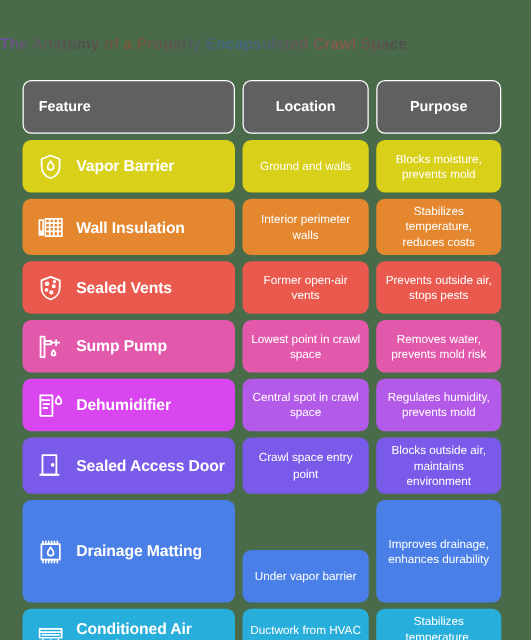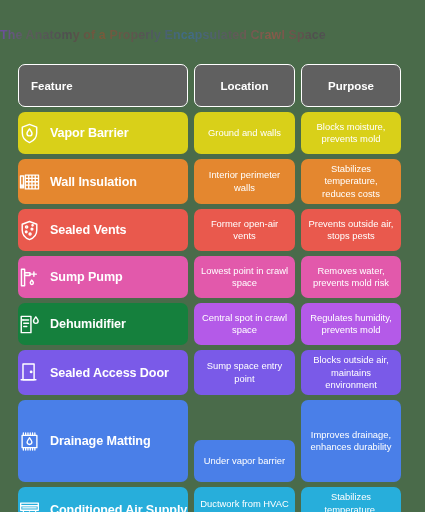--- a/index.html
+++ b/index.html
@@ -75,20 +75,21 @@
   
   .cell {
     border-radius: 7px;
     color: #ffffff;
     box-sizing: border-box;
     display: flex;
     align-items: center;
     min-height: 42px;
   }
   .cell.feature {
+    padding-left: 11px;
     gap: 9px;
     font-size: 12.6px;
     font-weight: bold;
     letter-spacing: -0.1px;
   }
   .cell.text {
     justify-content: center;
     text-align: center;
     font-size: 9.4px;
     line-height: 1.32;
@@ -174,21 +175,21 @@
                 <path d="M16.6 6.3v4.4"></path>
                 <path d="M14.4 14.7c-.95 1.25-1.6 2.05-1.6 2.9a1.62 1.62 0 0 0 3.24 0c0-.85-.7-1.65-1.64-2.9z"></path>
               </svg>
             </span>
             <span>Sump Pump</span>
           </div>
           <div class="cell text c2" style="background: rgb(226, 89, 171);">Lowest point in crawl space</div>
           <div class="cell text c3" style="background: rgb(226, 89, 171);">Removes water, prevents mold risk</div>
         </div>
         <div class="row">
-          <div class="cell feature c1" style="background: #15803d;">
+          <div class="cell feature c1" style="background: #d946ef;">
             <span class="ico">
               <svg viewBox="0 0 24 24" fill="none" stroke="#fff" stroke-width="1.5" stroke-linecap="round" stroke-linejoin="round">
                 <path d="M3.4 3.5h10.1v17H3.4z"></path>
                 <path d="M6 7.4h5M6 10.7h5M6 14h3.2"></path>
                 <circle cx="5.1" cy="7.4" r="0.35" fill="#fff"></circle>
                 <path d="M18.6 4.1c-1.35 1.85-2.4 3.05-2.4 4.35a2.4 2.4 0 0 0 4.8 0c0-1.3-1.05-2.5-2.4-4.35z"></path>
               </svg>
             </span>
             <span>Dehumidifier</span>
           </div>
@@ -199,21 +200,21 @@
           <div class="cell feature c1" style="background: rgb(122, 90, 232);">
             <span class="ico">
               <svg viewBox="0 0 24 24" fill="none" stroke="#fff" stroke-width="1.5" stroke-linecap="round" stroke-linejoin="round">
                 <path d="M5.2 3.2h11.6v16.4H5.2z"></path>
                 <circle cx="13.7" cy="11.4" r="0.75" fill="#fff"></circle>
                 <path d="M3.3 19.6h15.4"></path>
               </svg>
             </span>
             <span>Sealed Access Door</span>
           </div>
-          <div class="cell text c2" style="background: rgb(122, 90, 232);">Sump space entry point</div>
+          <div class="cell text c2" style="background: rgb(122, 90, 232);">Crawl space entry point</div>
           <div class="cell text c3" style="background: rgb(122, 90, 232);">Blocks outside air, maintains environment</div>
         </div>
         <div class="row">
           <div class="cell feature c1" style="background: rgb(74, 127, 232);">
             <span class="ico">
               <svg viewBox="0 0 24 24" fill="none" stroke="#fff" stroke-width="1.4" stroke-linecap="round" stroke-linejoin="round">
                 <path d="M4.3 5.6h15.4v12.8H4.3z"></path>
                 <path d="M5.6 3.1v2.5M8 3.1v2.5M10.4 3.1v2.5M12.8 3.1v2.5M15.2 3.1v2.5M17.6 3.1v2.5"></path>
                 <path d="M5.6 18.4v2.5M8 18.4v2.5M10.4 18.4v2.5M12.8 18.4v2.5M15.2 18.4v2.5M17.6 18.4v2.5"></path>
                 <path d="M12 8.1c-1.45 1.95-2.5 3.2-2.5 4.55a2.5 2.5 0 0 0 5 0c0-1.35-1.05-2.6-2.5-4.55z"></path>

